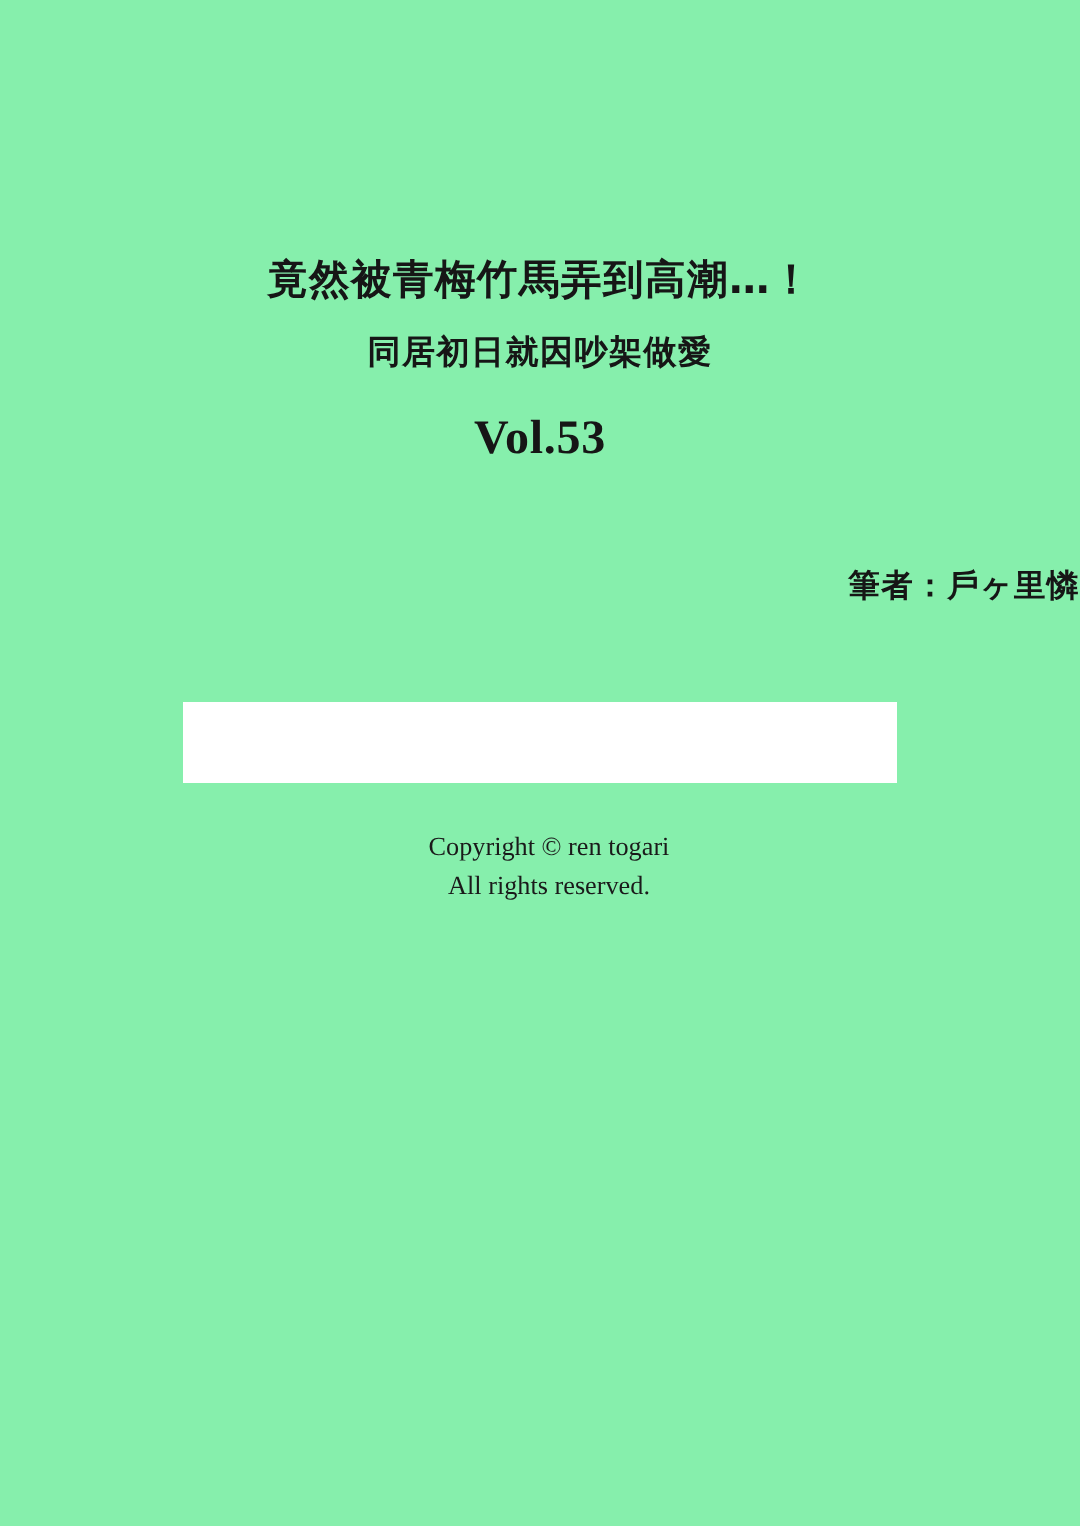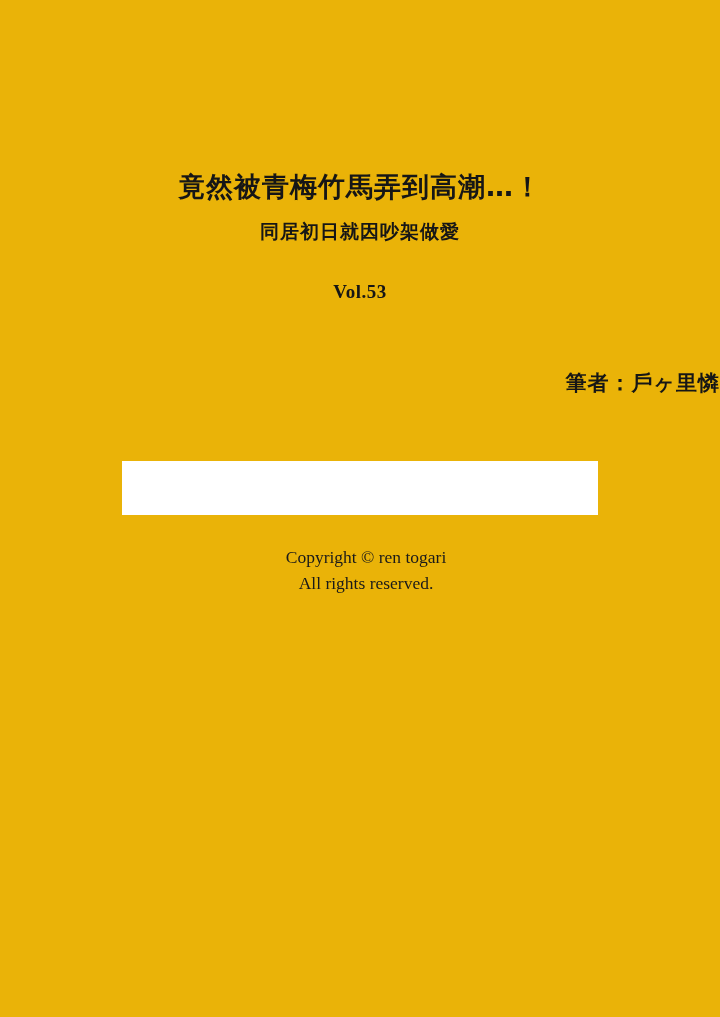--- a/index.html
+++ b/index.html
@@ -11,21 +11,21 @@
     width: 720px;
     height: 1017px;
     font-family: "Liberation Serif", serif;
     color: #1a1a1a;
     overflow: hidden;
   }
   .page {
     position: relative;
     width: 720px;
     height: 1017px;
-    background: #eab308;
+    background: #86efac;
     box-sizing: border-box;
   }
   .colophon {
     position: absolute;
     left: 0;
     top: 0;
     width: 720px;
   }
   .title-block {
     text-align: center;
@@ -33,35 +33,35 @@
   }
   .main-title {
     font-family: "DejaVu Sans", sans-serif;
     font-weight: bold;
     font-size: 27px;
     letter-spacing: 1px;
     color: #161616;
     line-height: 1.25;
   }
   .sub-title {
-    font-family: Liberation Mono, monospace;
+    font-family: Liberation Sans, sans-serif;
     font-weight: bold;
-    font-size: 19px;
+    font-size: 22px;
     letter-spacing: 1px;
     color: #161616;
     margin-top: 17px;
     line-height: 1.3;
   }
   .volume {
     text-align: center;
     font-family: "Liberation Serif", serif;
     font-weight: bold;
-    font-size: 19px;
+    font-size: 32px;
     color: #161616;
-    margin-top: 36px;
+    margin-top: 24px;
     letter-spacing: 0.5px;
   }
   .author {
     text-align: right;
     font-family: "DejaVu Sans", sans-serif;
     font-weight: bold;
     font-size: 21px;
     color: #161616;
     margin-top: 66px;
     letter-spacing: 1px;

